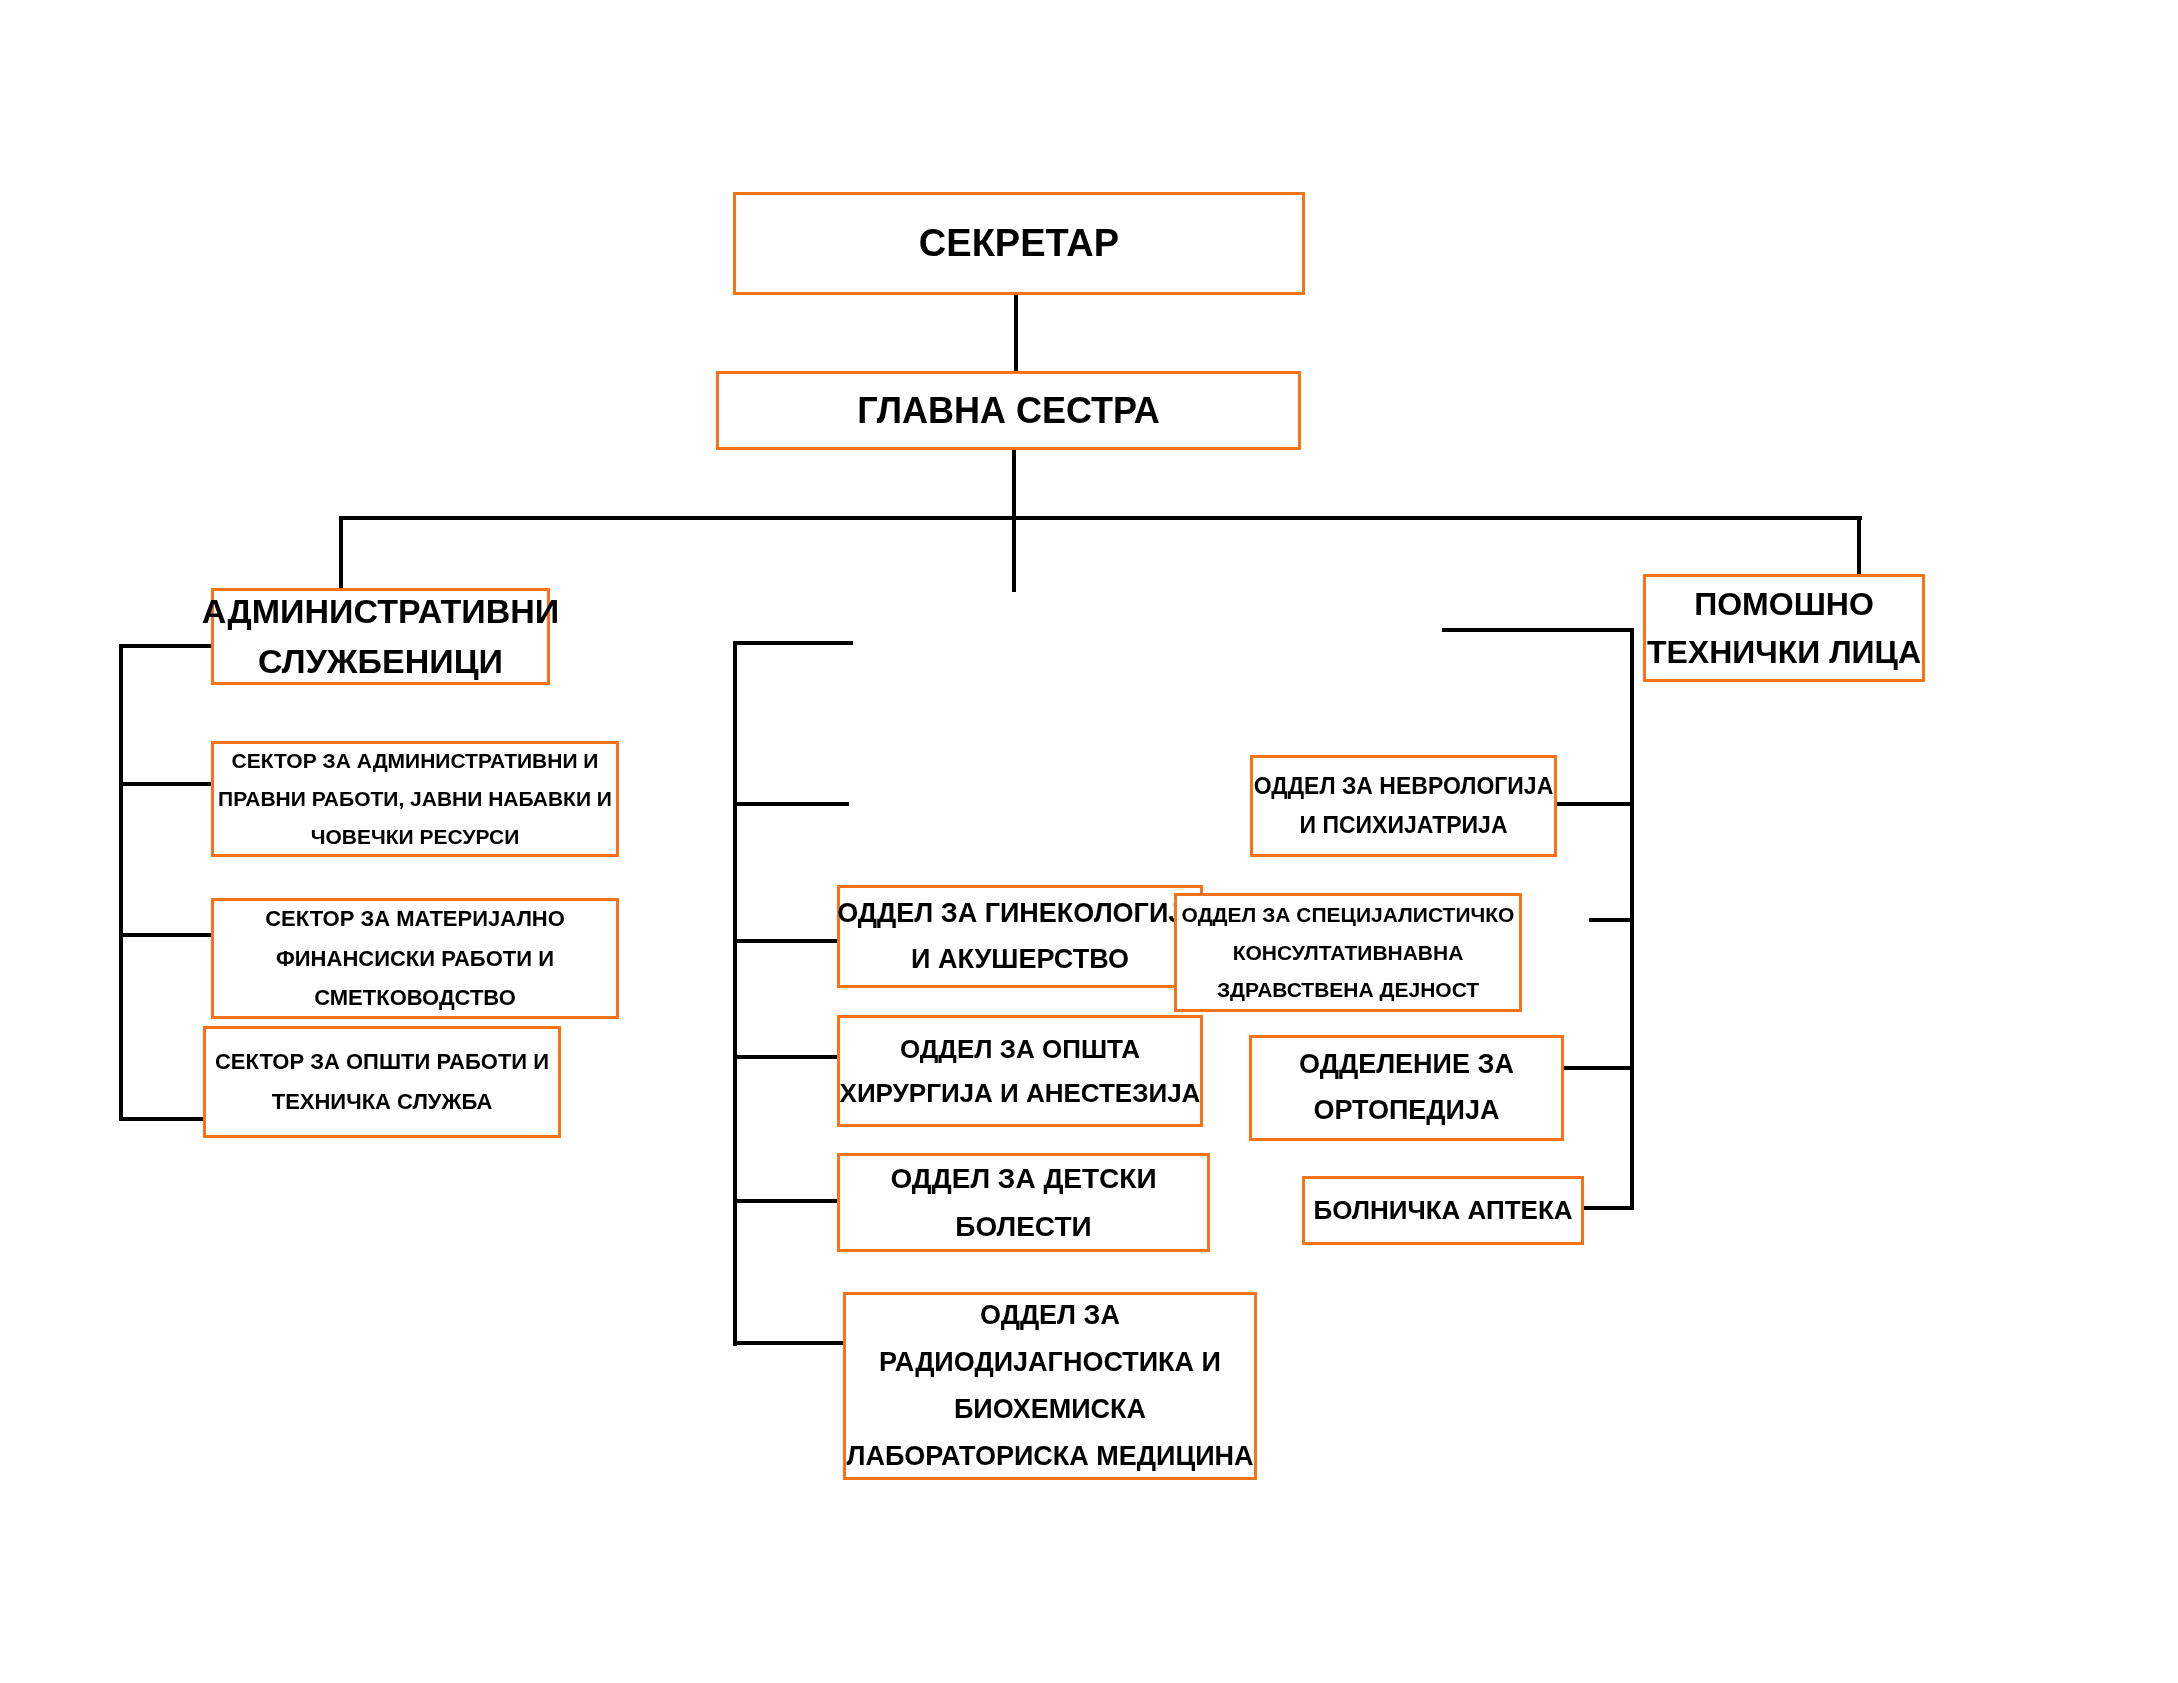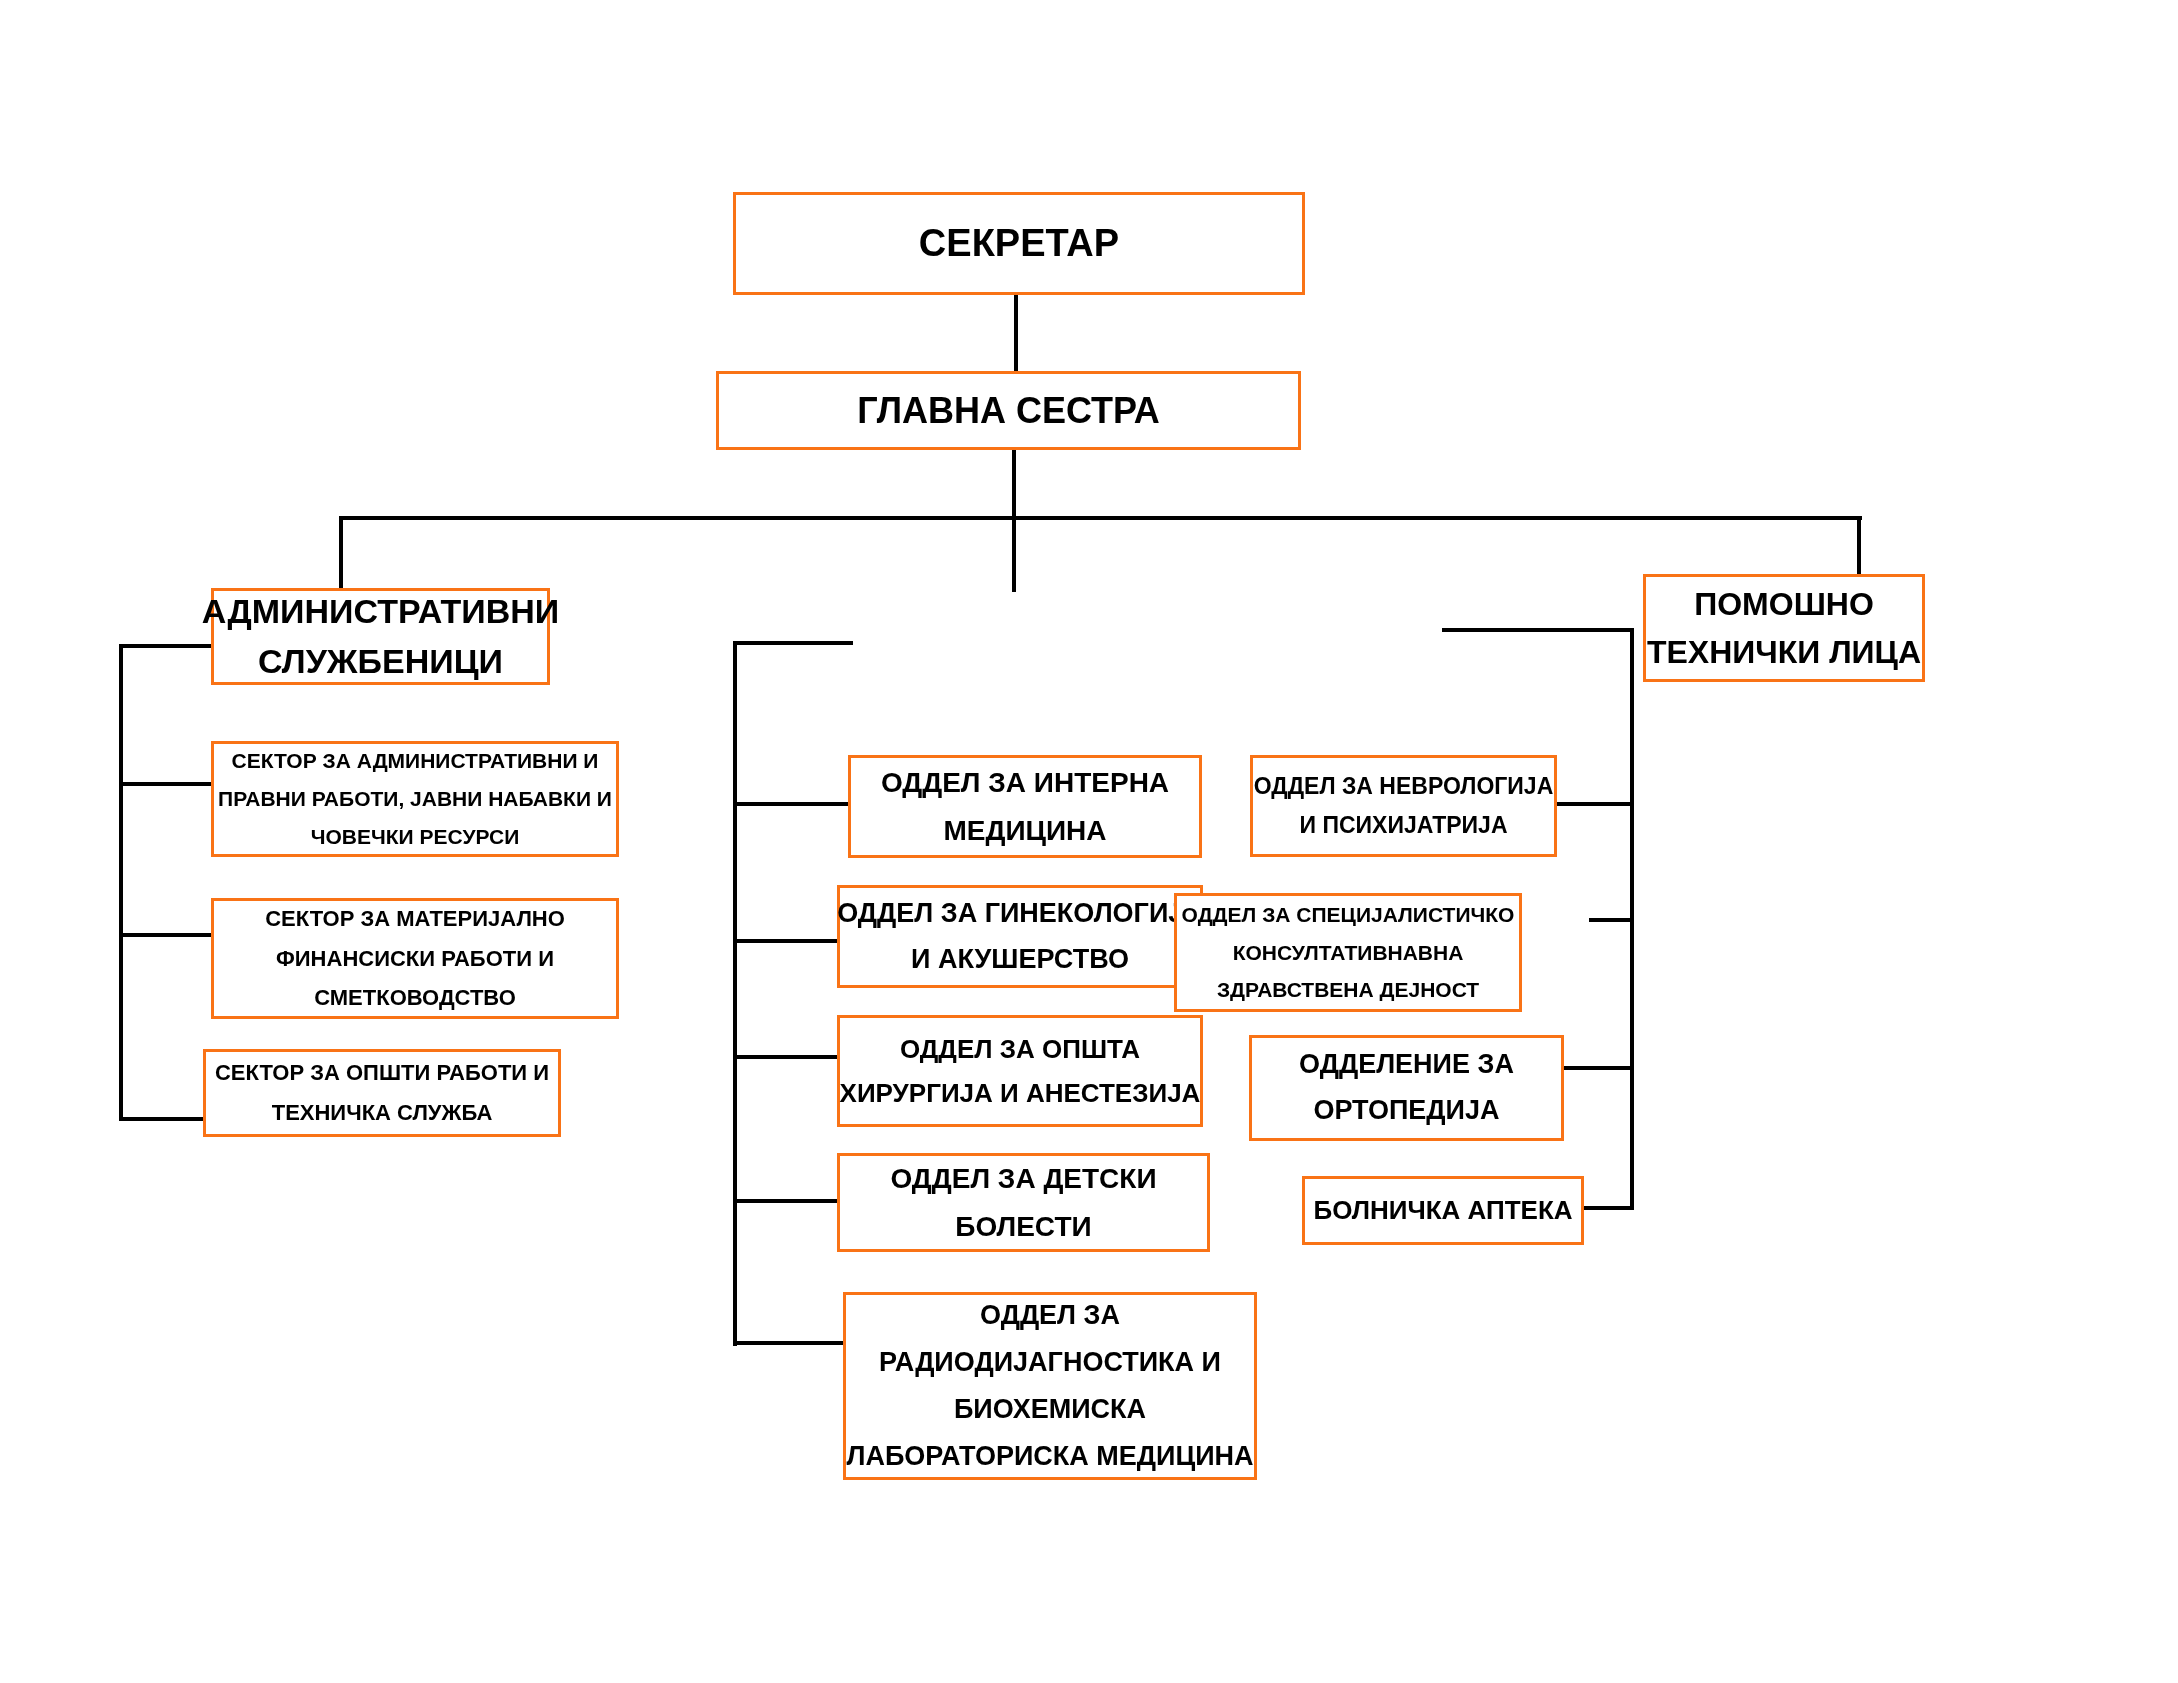--- a/index.html
+++ b/index.html
@@ -94,30 +94,24 @@
         <div>ЧОВЕЧКИ РЕСУРСИ</div>
       </div>
     </div>
     <div class="node" style="left: 211px; top: 898px; width: 408px; height: 121px; font-size: 22px; line-height: 1.8;">
       <div class="lbl">
         <div>СЕКТОР ЗА МАТЕРИЈАЛНО</div>
         <div>ФИНАНСИСКИ РАБОТИ И</div>
         <div>СМЕТКОВОДСТВО</div>
       </div>
     </div>
-    <div class="node" style="left: 203px; top: 1049px; width: 358px; height: 88px; font-size: 22px; line-height: 1.8;">
+    <div class="node" style="left: 203px; top: 1026px; width: 358px; height: 112px; font-size: 22px; line-height: 1.8;">
       <div class="lbl">
         <div>СЕКТОР ЗА ОПШТИ РАБОТИ И</div>
         <div>ТЕХНИЧКА СЛУЖБА</div>
-      </div>
-    </div>
-    <div class="node" style="left: 848px; top: 755px; width: 354px; height: 103px; font-size: 28px; line-height: 1.7;">
-      <div class="lbl">
-        <div>ОДДЕЛ ЗА ИНТЕРНА</div>
-        <div>МЕДИЦИНА</div>
       </div>
     </div>
     <div class="node" style="left: 837px; top: 885px; width: 366px; height: 103px; font-size: 27px; line-height: 1.7;">
       <div class="lbl">
         <div>ОДДЕЛ ЗА ГИНЕКОЛОГИЈА</div>
         <div>И АКУШЕРСТВО</div>
       </div>
     </div>
     <div class="node" style="left: 837px; top: 1015px; width: 366px; height: 112px; font-size: 26px; line-height: 1.7;">
       <div class="lbl">

